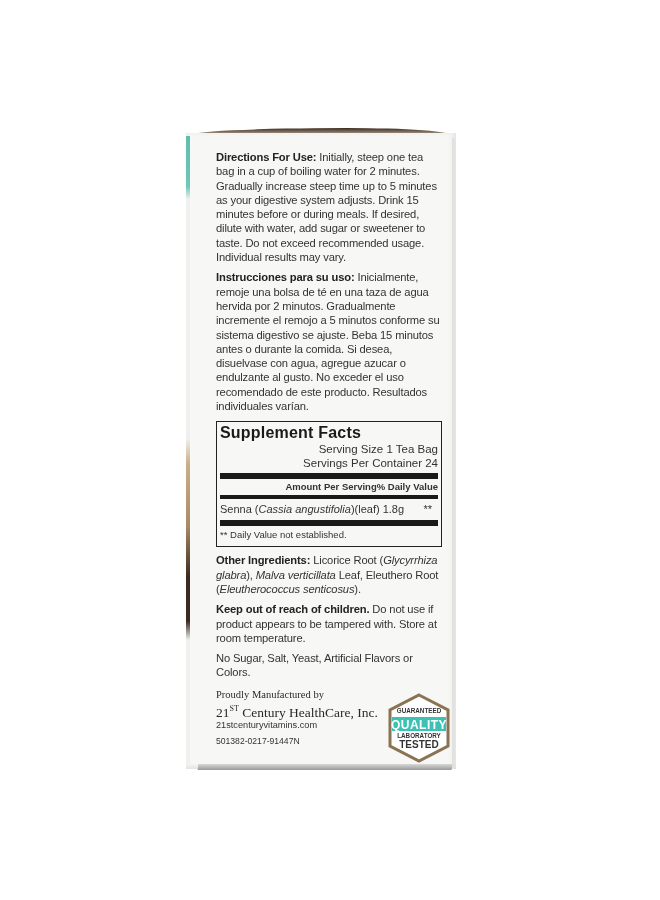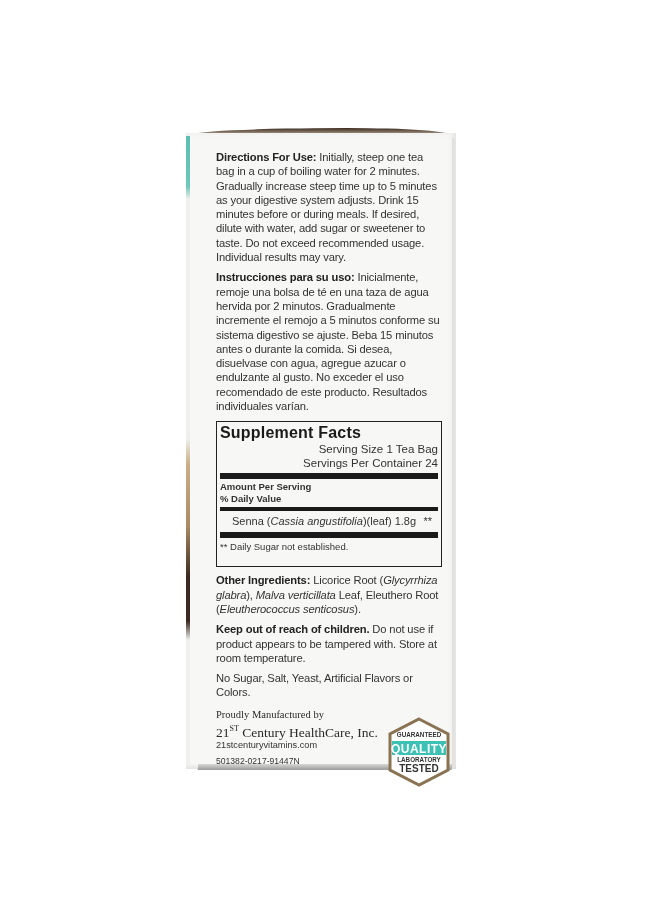--- a/index.html
+++ b/index.html
@@ -9,35 +9,35 @@
   .box-top-shadow{position:absolute;left:186px;top:128px;width:268px;height:8px;
        background:linear-gradient(#3a2a1e,#8a7a6a 55%,rgba(255,255,255,0));border-radius:60% 40% 0 0/100% 100% 0 0;}
   .box-bottom-edge{position:absolute;left:198px;top:764px;width:254px;height:6px;
        background:linear-gradient(#d8d8d6,#9a9a98);transform:skewX(-6deg);}
   .left-strip{position:absolute;left:186px;top:136px;width:4px;height:630px;
        background:linear-gradient(#5bbfb0 0%,#6fc7b8 8%,#f0f0ee 10%,#f0f0ee 48%,#c9b08a 52%,#a88a64 62%,#3a2a20 70%,#3a2a20 77%,#f0f0ee 80%,#f0f0ee 100%);}
   .right-edge{position:absolute;left:452px;top:138px;width:3px;height:628px;background:#e2e2e0;}
   .content{position:absolute;left:216px;top:150px;width:226px;font-family:"Liberation Sans",sans-serif;font-size:11.2px;line-height:14.3px;color:#333;}
   .para{margin:0 0 6px 0;letter-spacing:-0.15px;}
   .para b{font-weight:bold;color:#222;}
-  .sf{border:1.5px solid #222;padding:2px 3px 13px 3px;margin:8px 0 6px 0;font-family:"Liberation Sans",sans-serif;}
+  .sf{border:1.5px solid #222;padding:2px 3px 5px 3px;margin:8px 0 6px 0;font-family:"Liberation Sans",sans-serif;}
   .sf-title{font-size:16px;font-weight:900;line-height:18px;color:#1a1a1a;letter-spacing:0.2px;}
   .sf-line{font-size:11.5px;line-height:14px;text-align:right;}
   .sf-bar-thick{height:6px;background:#1a1a1a;margin:3px 0 2px 0;}
   .sf-bar-med{height:4px;background:#1a1a1a;margin:2px 0 2px 0;}
-  .sf-head{display:flex;justify-content:flex-end;font-size:9.5px;font-weight:bold;line-height:12px;flex-direction:column;}
-  .sf-row{display:flex;justify-content:space-between;font-size:11px;line-height:16px;margin-left:12px;}
+  .sf-head{display:flex;justify-content:flex-end;font-size:9.5px;font-weight:bold;line-height:12px;}
+  .sf-row{display:flex;justify-content:space-between;font-size:11px;line-height:16px;}
   .sf-foot{font-size:9.5px;line-height:13px;}
   .mfg{font-family:"Liberation Serif",serif;font-weight:normal;color:#2a2a2a;}
   .mfg-by{font-size:10.5px;line-height:13px;}
   .mfg-name{font-size:13.5px;line-height:16px;}
   .mfg-name sup{font-size:8px;}
   .small{font-family:"Liberation Sans",sans-serif;font-size:9.2px;line-height:11.5px;color:#333;}
   .code{font-size:8.6px;margin-top:4px;}
-  .badge{position:absolute;left:386px;top:716px;width:66px;height:72px;}
+  .badge{position:absolute;left:386px;top:692px;width:66px;height:72px;}
   .badge svg{width:66px;height:72px;display:block;}
 </style>
 </head>
 <body>
 
 <div class="box-top-shadow"></div>
 <div class="box"></div>
 <div class="left-strip"></div>
 <div class="right-edge"></div>
 <div class="box-bottom-edge"></div>
@@ -55,21 +55,21 @@
     <div class="sf-head">
       <span>Amount Per Serving</span>
       <span>% Daily Value</span>
     </div>
     <div class="sf-bar-med"></div>
     <div class="sf-row">
       <span><span>Senna (</span><i>Cassia angustifolia</i><span>)(leaf) 1.8g</span></span>
       <span style="padding-right:6px;">**</span>
     </div>
     <div class="sf-bar-thick"></div>
-    <div class="sf-foot">** Daily Sugar not established.</div>
+    <div class="sf-foot">** Daily Value not established.</div>
   </div>
 
   <p class="para"><b>Other Ingredients:</b><span> Licorice Root (</span><i>Glycyrrhiza glabra</i><span>), </span><i>Malva verticillata</i><span> Leaf, Eleuthero Root (</span><i>Eleutherococcus senticosus</i><span>).</span></p>
 
   <p class="para"><b>Keep out of reach of children.</b><span> Do not use if product appears to be tampered with. Store at room temperature.</span></p>
 
   <p class="para">No Sugar, Salt, Yeast, Artificial Flavors or Colors.</p>
 
   <div style="margin-top:8px;">
     <div class="mfg mfg-by">Proudly Manufactured by</div>

